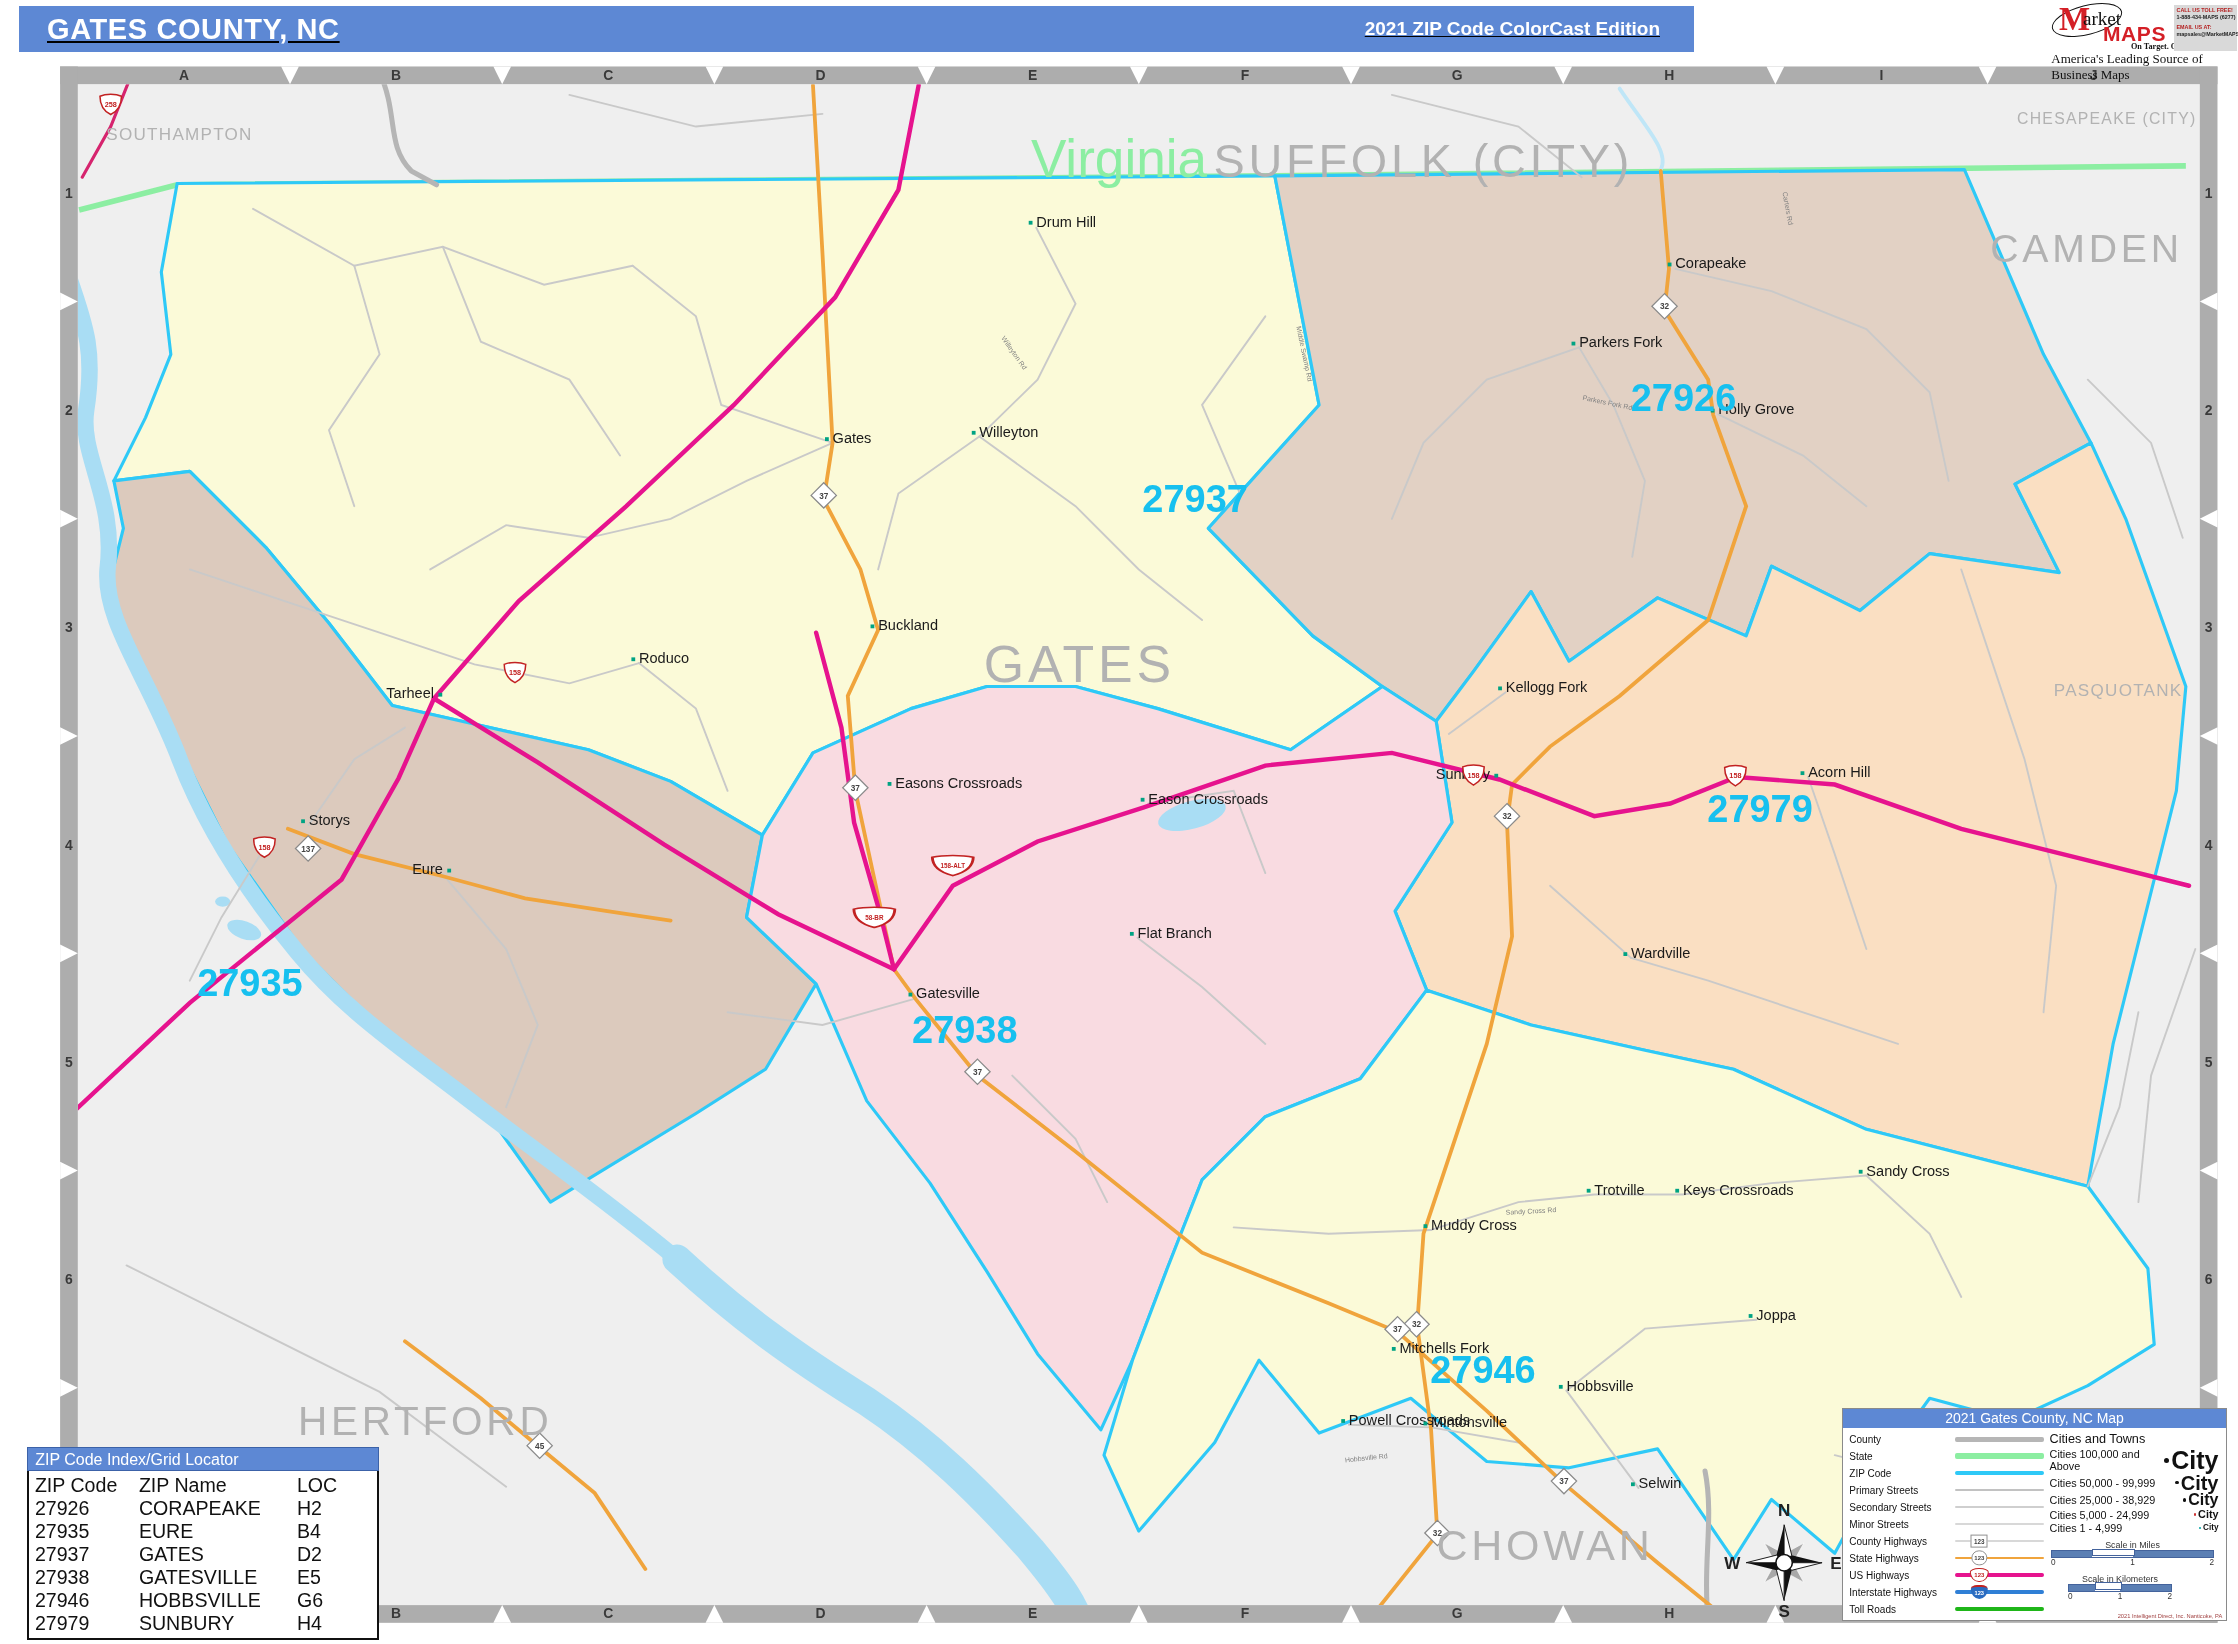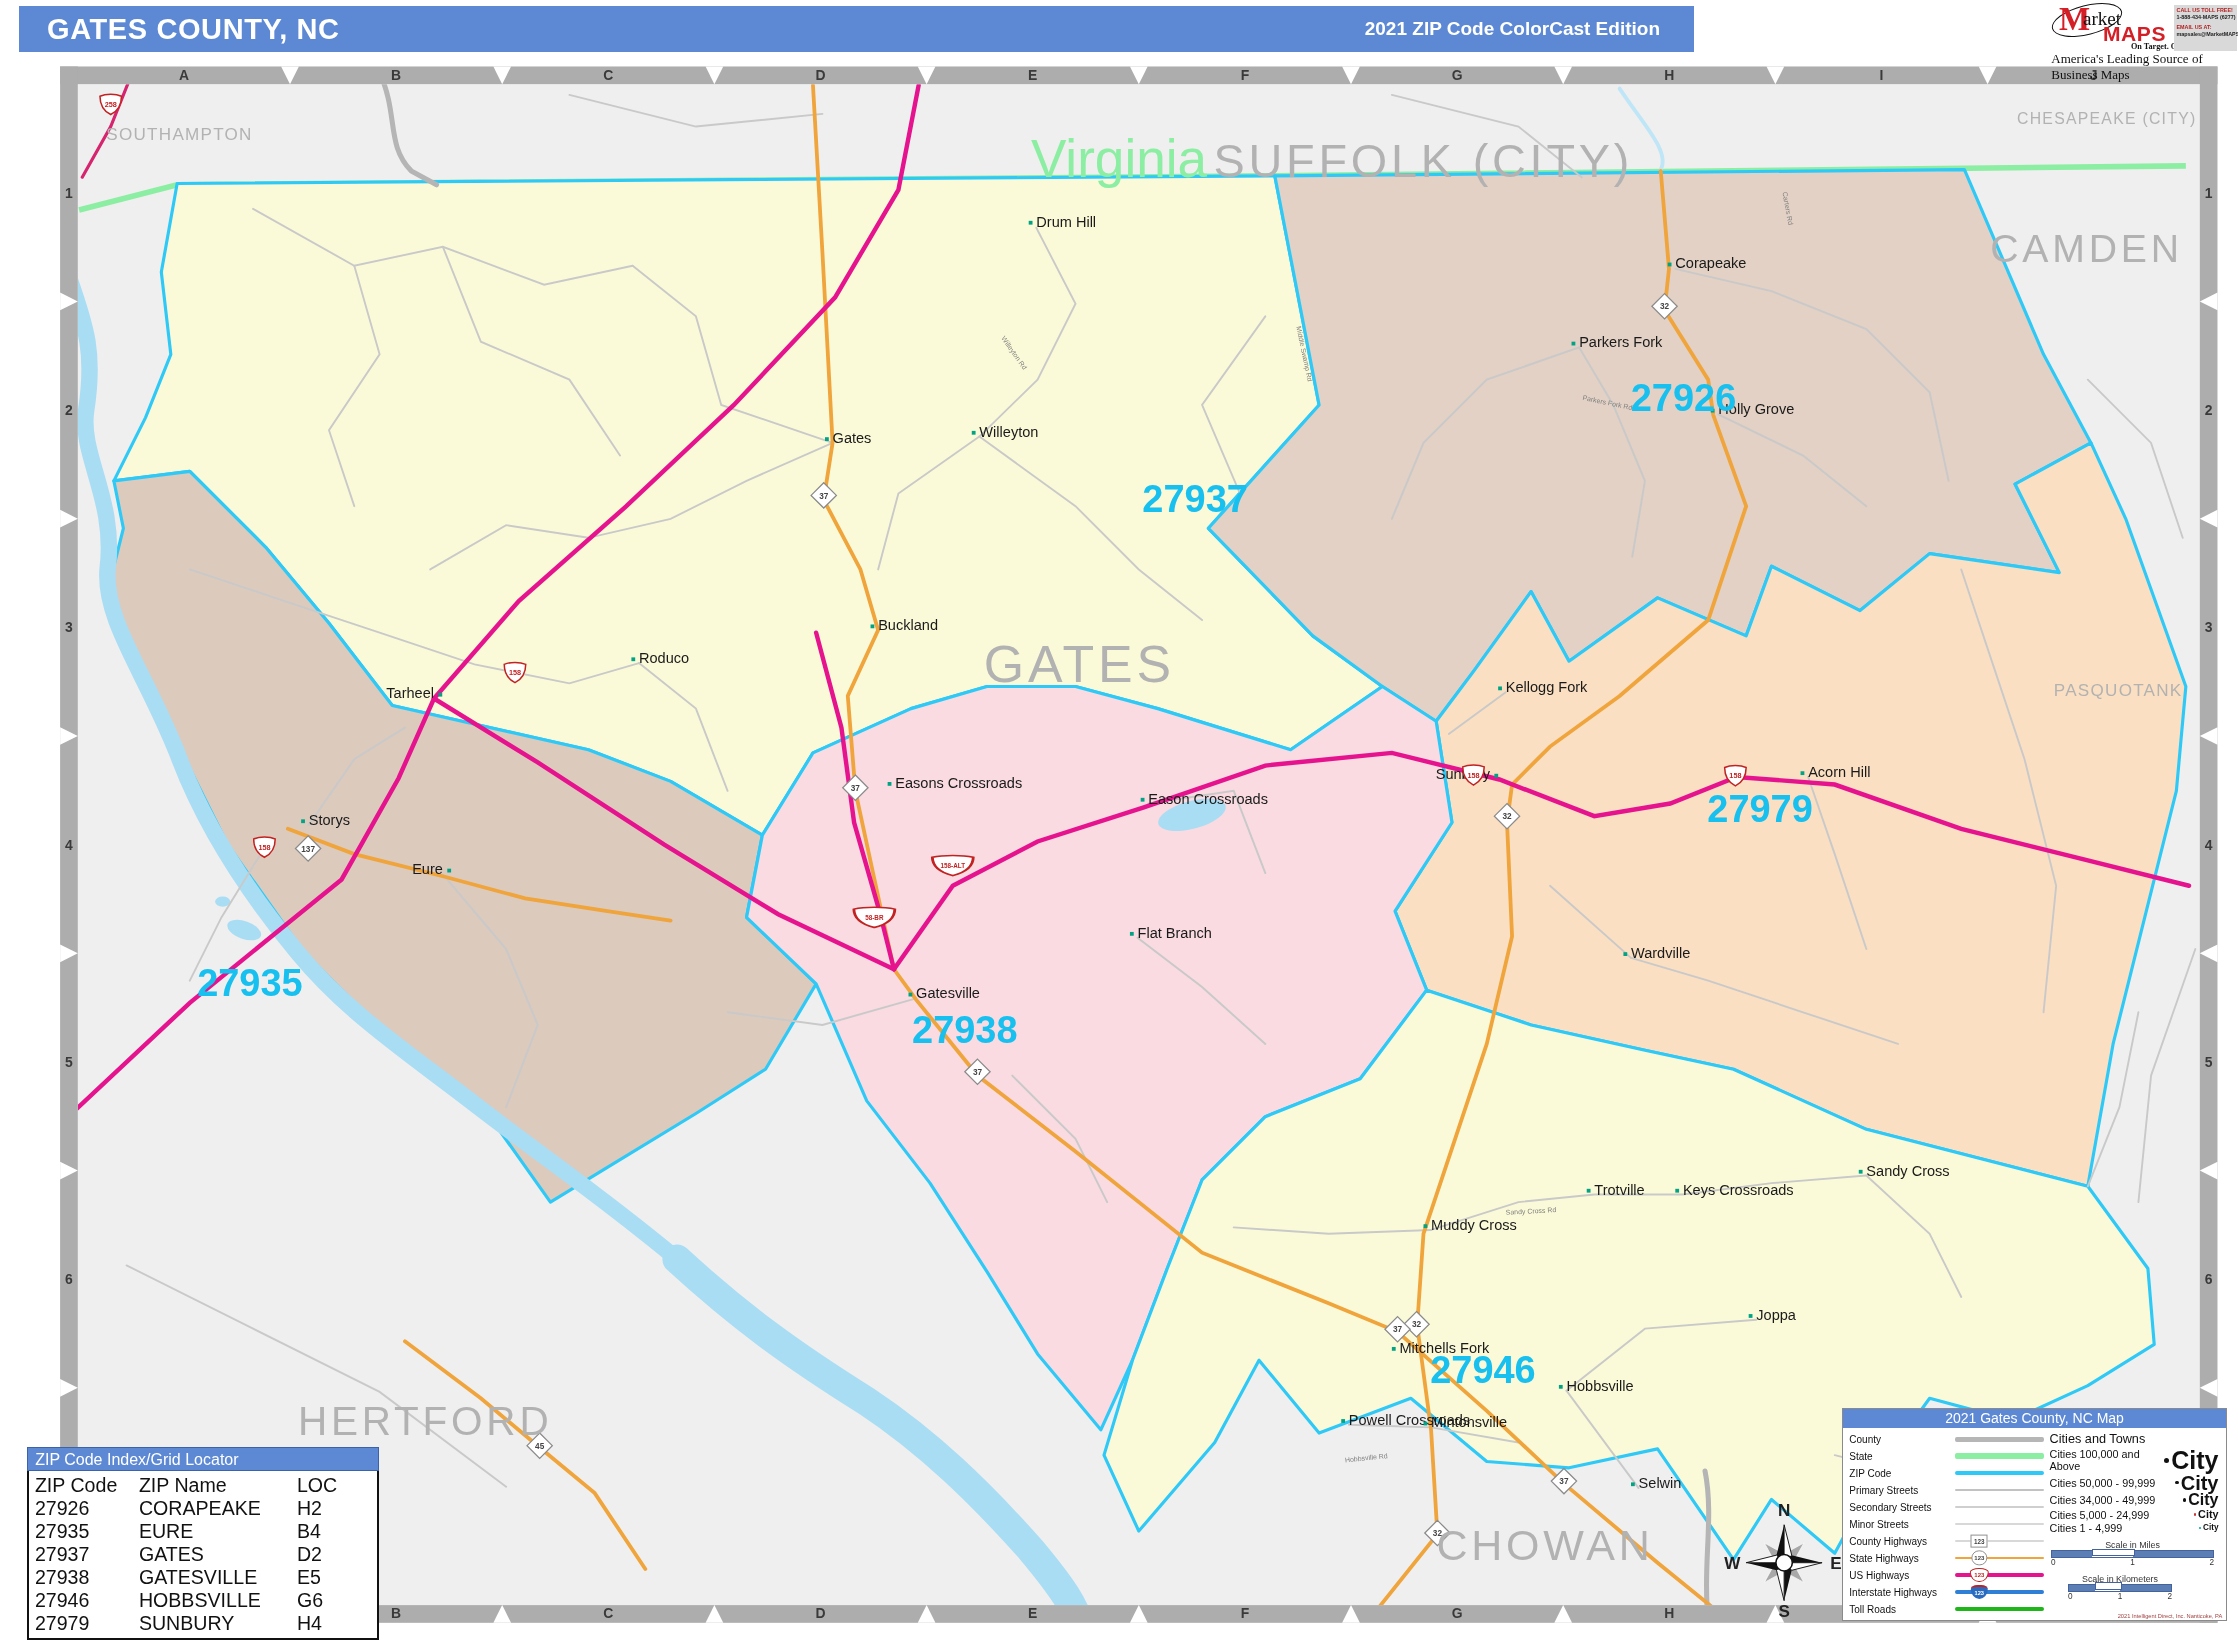--- a/index.html
+++ b/index.html
@@ -1,20 +1,20 @@
 <!DOCTYPE html>
 <html style="font-size:10px"><head>
 <meta charset="utf-8">
 <style>
   html,body{margin:0;padding:0;}
   body{width:2239px;height:1645px;position:relative;background:#ffffff;
        font-family:"Liberation Sans",sans-serif;overflow:hidden;}
   
   #header-bar{position:absolute;left:19px;top:6.3px;width:1675px;height:46px;
-      background:#5d88d4;display:flex;align-items:center;z-index:5;}
+      background:#5d88d4;display:flex;align-items:center;z-index:5;text-decoration:underline;}
   #header-title{color:#ffffff;font-weight:bold;font-size:29px;padding-left:28px;letter-spacing:0.6px;}
   #header-edition{color:#ffffff;font-weight:bold;font-size:19px;margin-left:auto;padding-right:34px;}
   #logo-area{position:absolute;left:2050px;top:0;width:189px;height:58px;background:#ffffff;z-index:6;}
   #logo-m{position:absolute;left:8.9px;top:1.3px;color:#d41f26;font-size:33px;font-weight:bold;
       font-family:"Liberation Serif",serif;}
   #logo-swoosh{position:absolute;left:1.3px;top:5px;width:70px;height:28px;border:1.9px solid #111;
       border-radius:50%;transform:rotate(-14deg);}
   #logo-arket{position:absolute;left:33px;top:7.6px;font-size:19px;
       font-family:"Liberation Serif",serif;color:#111;}
   #logo-maps{position:absolute;left:53px;top:21.5px;font-size:21px;font-weight:bold;color:#d41f26;letter-spacing:0.6px;}
@@ -581,21 +581,21 @@
       <div id="city-rows">
           <div class="city-row">
             <span class="city-label">Cities 100,000 and Above</span>
             <span class="city-sample" style="font-size: 25px;"><span class="city-dot" style="height: 5px; width: 5px; background: rgb(17, 17, 17);"></span>City</span>
           </div>
           <div class="city-row">
             <span class="city-label">Cities 50,000 - 99,999</span>
             <span class="city-sample" style="font-size: 20px;"><span class="city-dot" style="height: 3.8px; width: 3.8px; background: rgb(17, 17, 17);"></span>City</span>
           </div>
           <div class="city-row">
-            <span class="city-label">Cities 34,000 - 49,999</span>
+            <span class="city-label">Cities 25,000 - 38,929</span>
             <span class="city-sample" style="font-size: 16px;"><span class="city-dot" style="height: 3.2px; width: 3.2px; background: rgb(17, 17, 17);"></span>City</span>
           </div>
           <div class="city-row">
             <span class="city-label">Cities 5,000 - 24,999</span>
             <span class="city-sample" style="font-size: 10.8px;"><span class="city-dot" style="height: 2.5px; width: 2.5px; background: rgb(204, 51, 51);"></span>City</span>
           </div>
           <div class="city-row">
             <span class="city-label">Cities 1 - 4,999</span>
             <span class="city-sample" style="font-size: 8.2px;"><span class="city-dot" style="height: 1.9px; width: 1.9px; background: rgb(0, 163, 163);"></span>City</span>
           </div>

